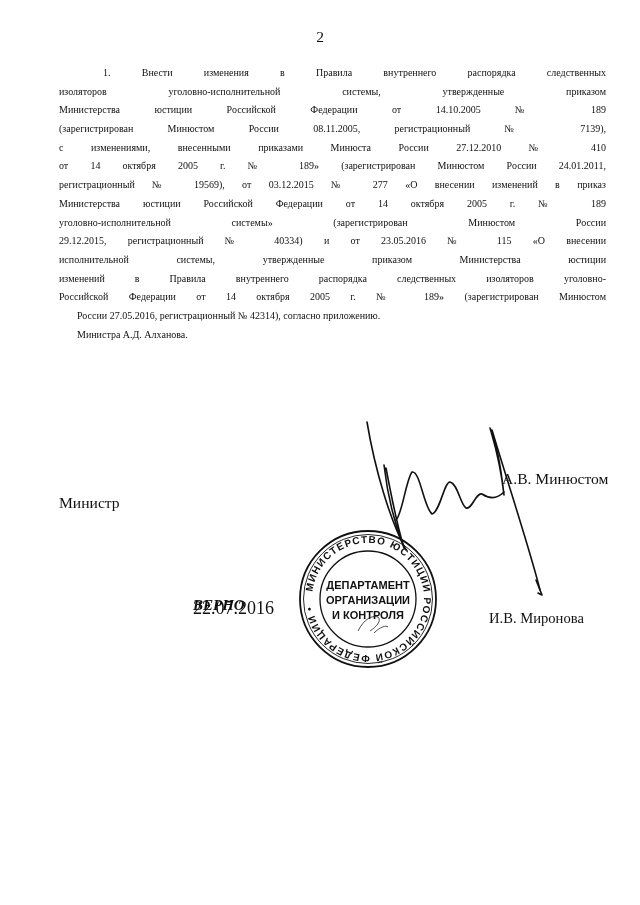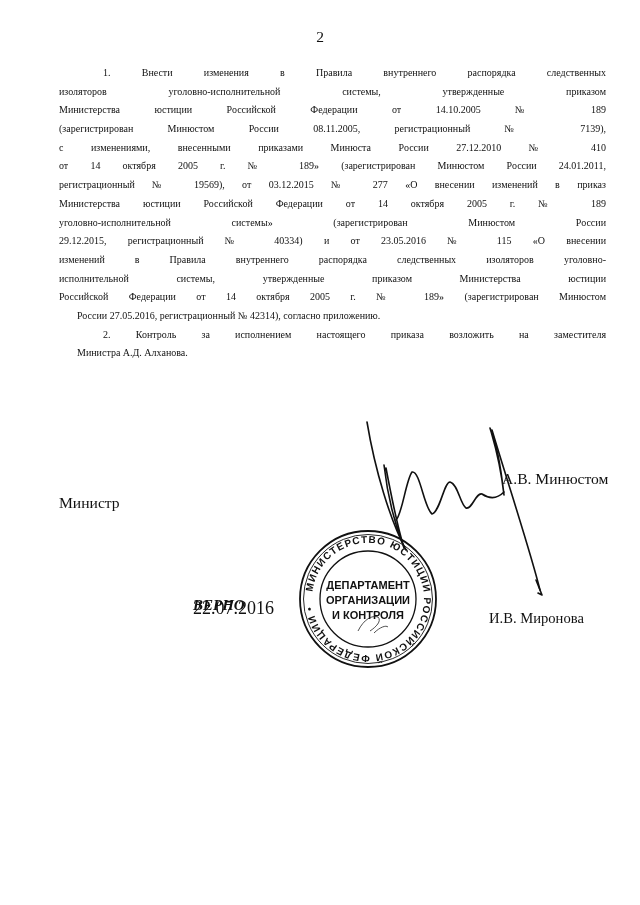--- a/index.html
+++ b/index.html
@@ -27,25 +27,24 @@
   <span class="line indent">1. Внести изменения в Правила внутреннего распорядка следственных</span>
   <span class="line">изоляторов уголовно-исполнительной системы, утвержденные приказом</span>
   <span class="line">Министерства юстиции Российской Федерации от 14.10.2005 № 189</span>
   <span class="line">(зарегистрирован Минюстом России 08.11.2005, регистрационный № 7139),</span>
   <span class="line">с изменениями, внесенными приказами Минюста России 27.12.2010 № 410</span>
   <span class="line">от 14 октября 2005 г. № 189» (зарегистрирован Минюстом России 24.01.2011,</span>
   <span class="line">регистрационный № 19569), от 03.12.2015 № 277 «О внесении изменений в приказ</span>
   <span class="line">Министерства юстиции Российской Федерации от 14 октября 2005 г. № 189</span>
   <span class="line">уголовно-исполнительной системы» (зарегистрирован Минюстом России</span>
   <span class="line">29.12.2015, регистрационный № 40334) и от 23.05.2016 № 115 «О внесении</span>
+  <span class="line">исполнительной системы, утвержденные приказом Министерства юстиции</span>
   <span class="line">изменений в Правила внутреннего распорядка следственных изоляторов уголовно-</span>
-  <span class="line">исполнительной системы, утвержденные приказом Министерства юстиции</span>
   <span class="line">Российской Федерации от 14 октября 2005 г. № 189» (зарегистрирован Минюстом</span>
   <span class="line last">России 27.05.2016, регистрационный № 42314), согласно приложению.</span>
-  <span class="line indent">2. Контроль за исполнением настоящего приказа возложить на заместителя</span>
   <span class="line last">Министра А.Д. Алханова.</span>
 </div>
 
 <div class="sig-left">Министр</div>
 
 <svg class="signature" width="230" height="220" viewBox="0 0 230 220">
   <g fill="none" stroke="#111" stroke-width="1.6" stroke-linecap="round" stroke-linejoin="round">
     <path d="M27 22 C 35 70, 50 120, 66 150"></path>
     <path d="M44 65 C 48 100, 55 125, 64 148 C 58 128, 52 100, 46 68"></path>
     <path d="M56 120 C 62 115, 66 80, 72 72 C 80 70, 84 108, 92 114 C 100 112, 104 82, 110 82 C 118 84, 120 104, 126 108 C 132 110, 136 92, 142 94 C 148 98, 156 100, 164 92"></path>

